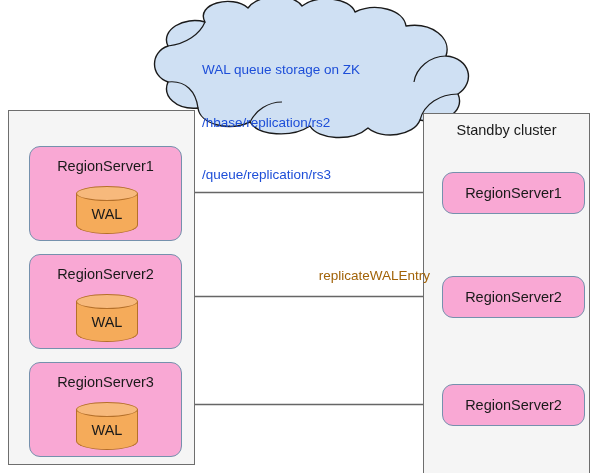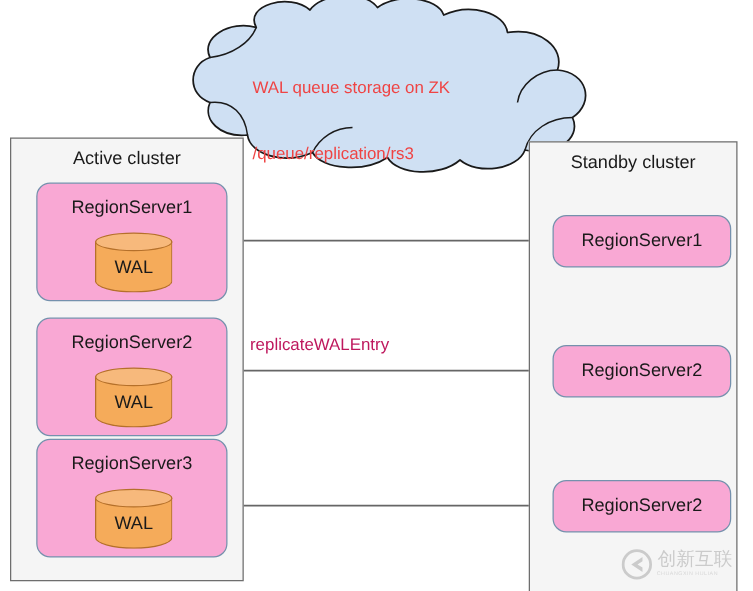--- a/index.html
+++ b/index.html
@@ -71,21 +71,21 @@
   }
   
   .node-active {
     left: 20px;
     width: 153px;
     height: 95px;
   }
   .node-active .node-label { top: 11px; }
   #rs1 { top: 35px; }
   #rs2 { top: 143px; }
-  #rs3 { top: 240px; text-decoration: underline; }
+  #rs3 { top: 251px; text-decoration: underline; }
 
   
   .node-standby {
     left: 18px;
     width: 143px;
     height: 42px;
   }
   .node-standby .node-label { top: 12px; }
   #srs1 { top: 58px; }
   #srs2 { top: 162px; }
@@ -132,33 +132,33 @@
     color: #1a1a1a;
   }
   
   #cloud-text {
     position: absolute;
     left: 202px;
     top: 26px;
     width: 250px;
     font-size: 13.5px;
     line-height: 17.5px;
-    color: #ef4444;
+    color: #1d4ed8;
     white-space: pre;
   }
   #cloud-text div { white-space: nowrap; }
   
   #replicate-label {
     position: absolute;
     left: 200px;
     top: 268px;
     width: 230px;
-    text-align: left;
+    text-align: right;
     font-size: 13.5px;
-    color: #be185d;
+    color: #a16207;
   }
   
   #watermark {
     position: absolute;
     left: 497px;
     top: 434px;
     width: 100px;
     height: 34px;
     display: flex;
     align-items: center;
@@ -229,25 +229,25 @@
 
     <g>
       <line x1="174" y1="192.5" x2="437" y2="192.5" stroke="#666666" stroke-width="1.3" marker-end="url(#arrowhead)"></line>
       <line x1="174" y1="296.5" x2="437" y2="296.5" stroke="#666666" stroke-width="1.3" marker-end="url(#arrowhead)"></line>
       <line x1="174" y1="404.5" x2="437" y2="404.5" stroke="#666666" stroke-width="1.3" marker-end="url(#arrowhead)"></line>
     </g>
   </svg>
 
   <div id="cloud-text">
     <div>WAL queue storage on ZK</div>
+    <div>/hbase/replication/rs2</div>
     <div>/queue/replication/rs3</div>
   </div>
 
   <div class="cluster" id="active-cluster">
-    <div class="cluster-title">Active cluster</div>
 
     <div class="node node-active" id="rs1">
       <div class="node-label">RegionServer1</div>
       <div class="cylinder">
         <div class="cyl-body"></div>
         <div class="cyl-top"></div>
         <div class="cyl-text">WAL</div>
       </div>
     </div>
 
@@ -279,25 +279,14 @@
     <div class="node node-standby" id="srs2">
       <div class="node-label">RegionServer2</div>
     </div>
     <div class="node node-standby" id="srs3">
       <div class="node-label">RegionServer2</div>
     </div>
   </div>
 
   <div id="replicate-label">replicateWALEntry</div>
 
-  <div id="watermark">
-    <svg class="wm-logo" viewBox="0 0 100 100">
-      <circle cx="50" cy="50" r="44" fill="none" stroke="#9a9a9a" stroke-width="9"></circle>
-      <path d="M 68 26 L 32 50 L 68 74 L 68 60 L 52 50 L 68 40 Z" fill="#9a9a9a"></path>
-      <path d="M 30 24 L 44 24 L 30 50 L 44 76 L 30 76 L 16 50 Z" fill="#9a9a9a" opacity="0"></path>
-    </svg>
-    <div class="wm-texts">
-      <div class="wm-main">创新互联</div>
-      <div class="wm-sub">CHUANGXIN HULIAN</div>
-    </div>
-  </div>
 
 </div>
 
 </body></html>

